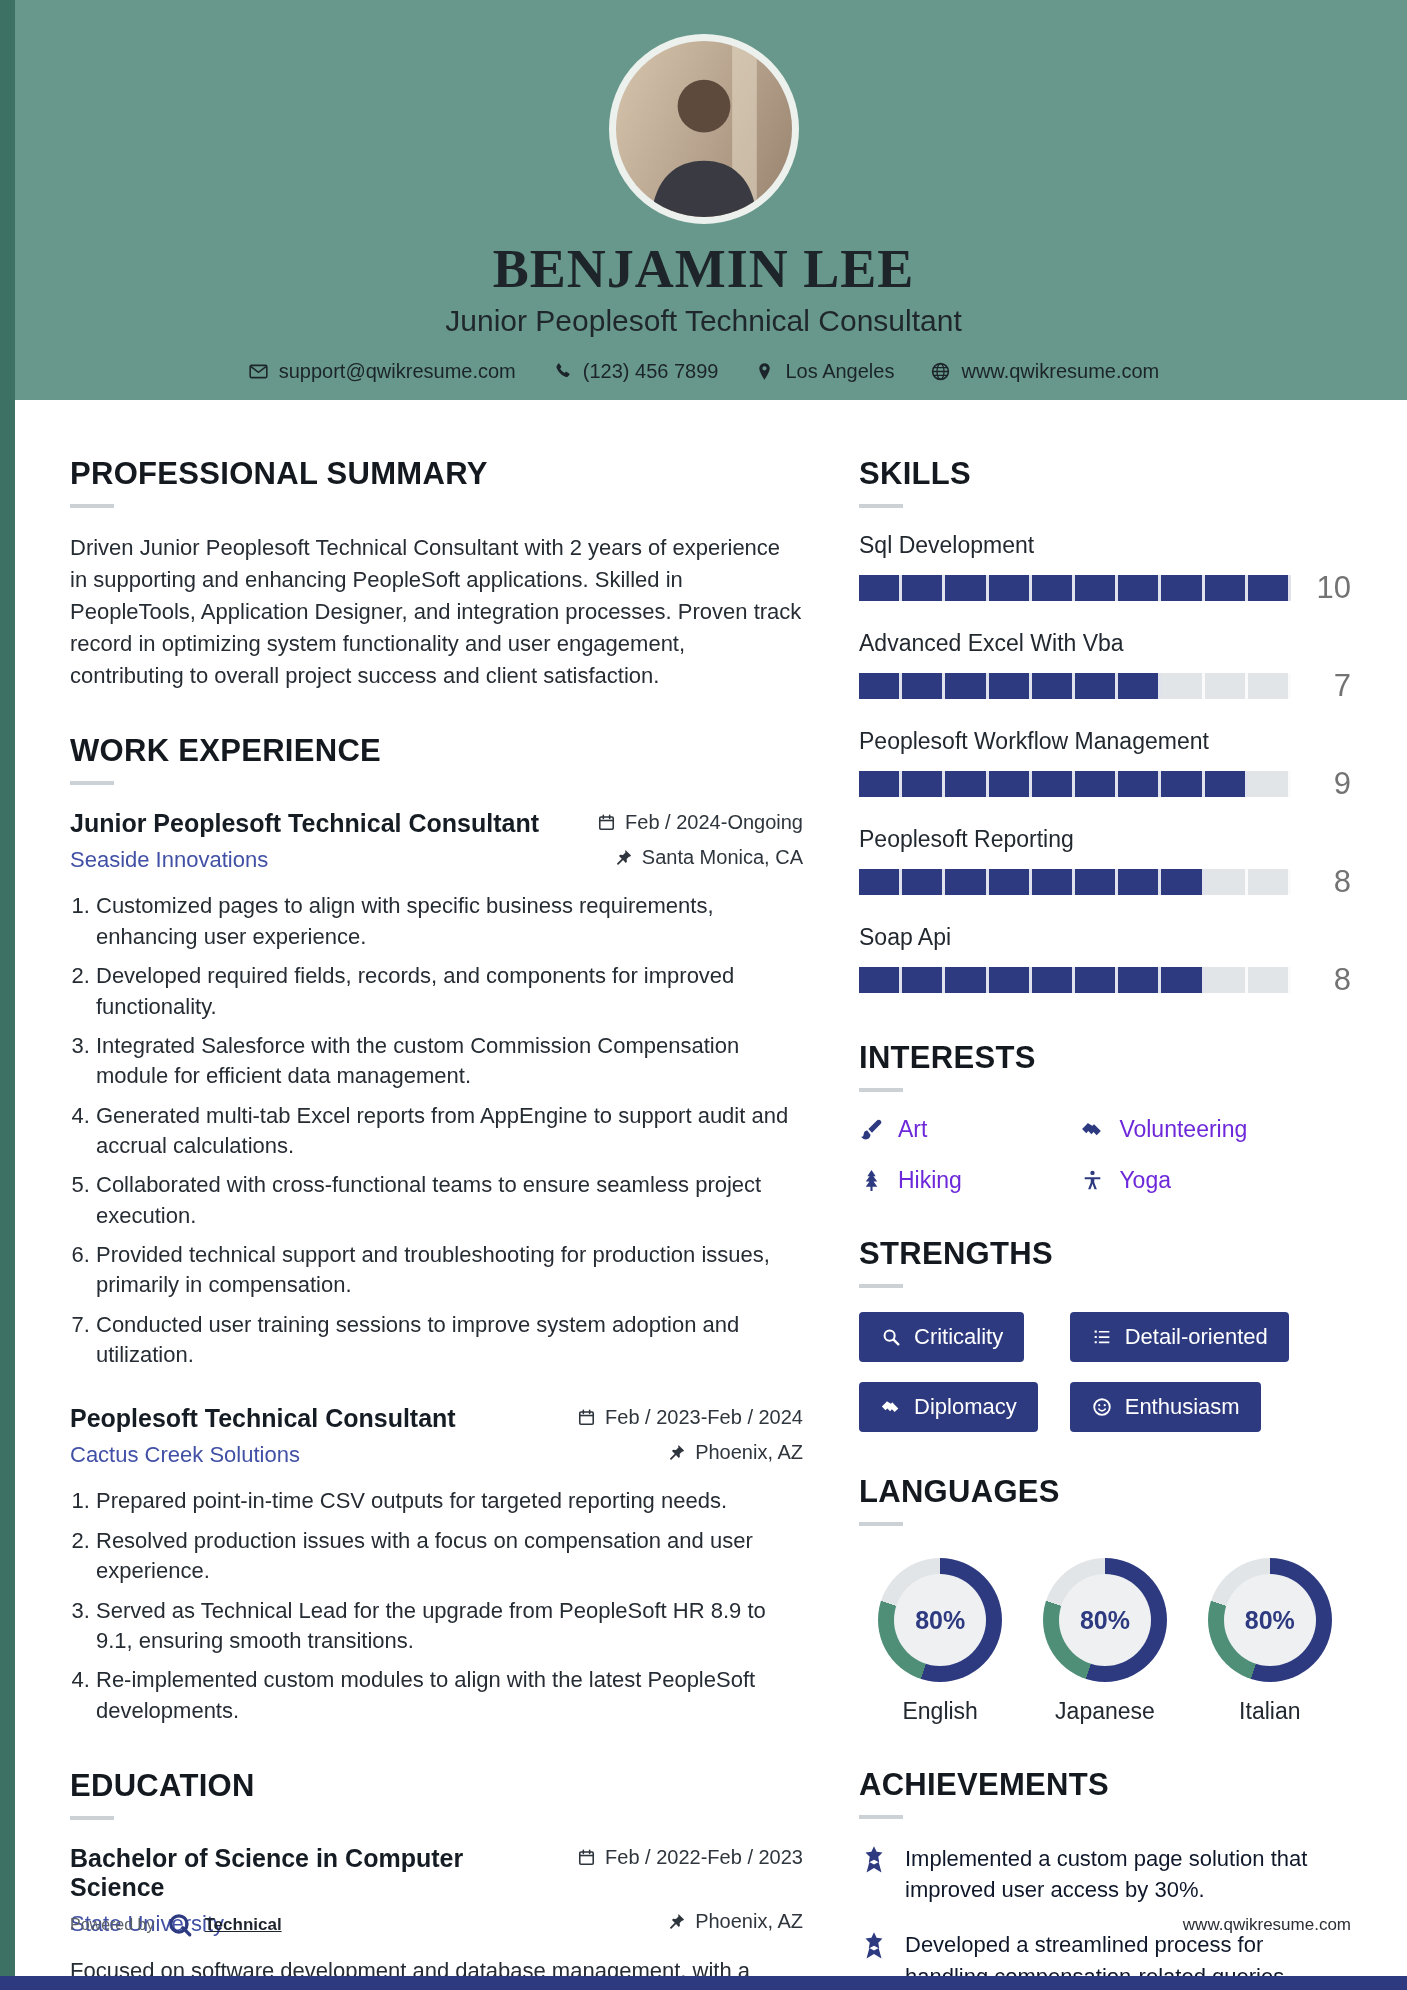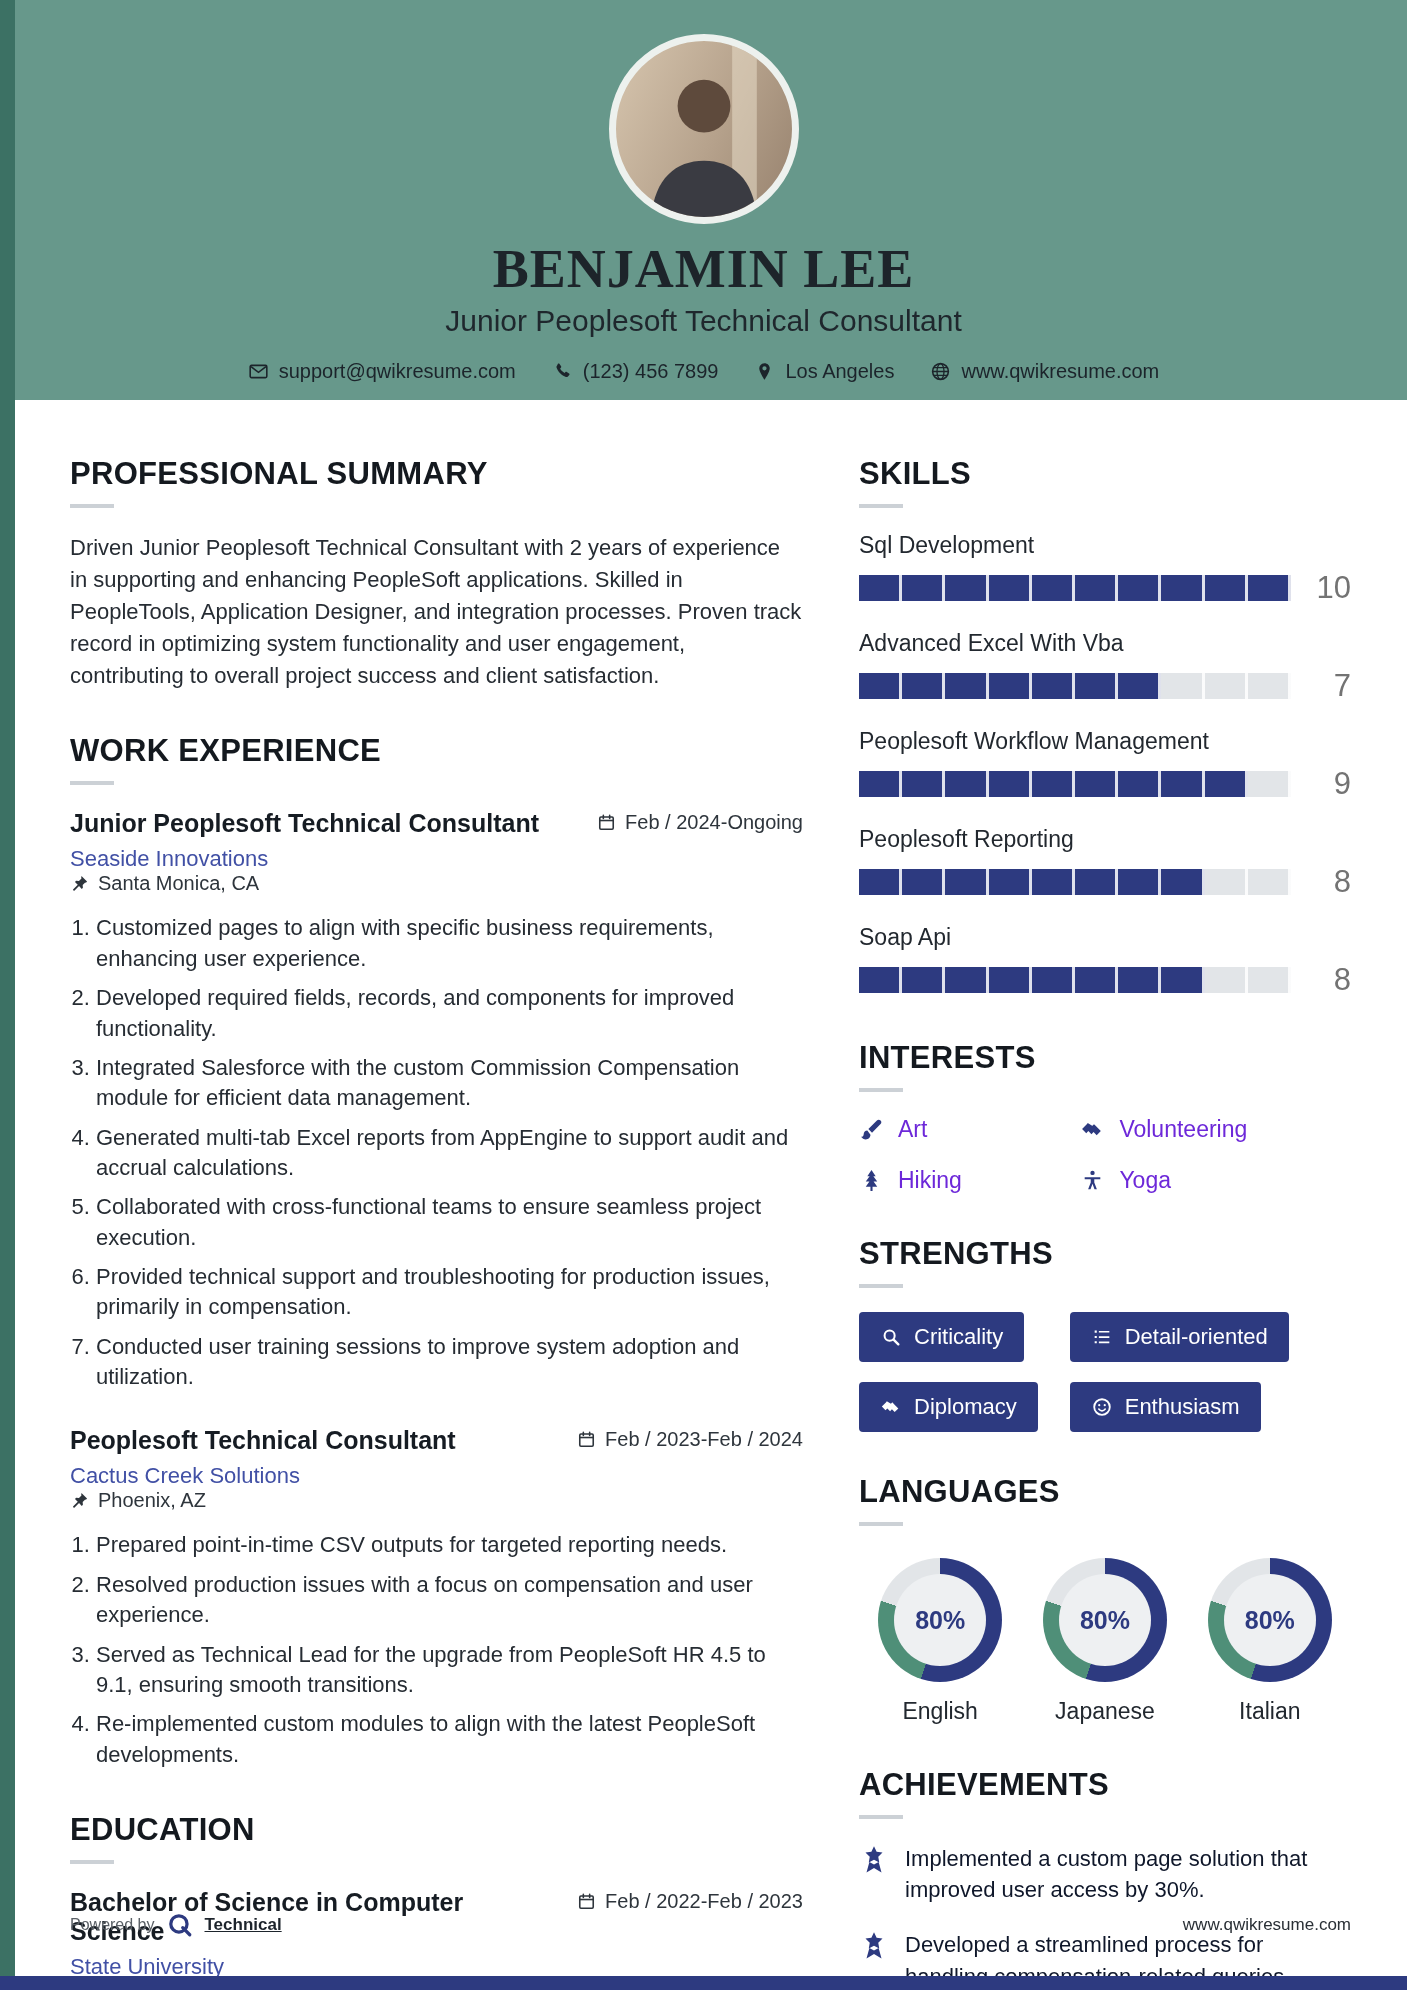--- a/index.html
+++ b/index.html
@@ -32,21 +32,21 @@
   .sec-rule { width:44px; height:4px; background:#ccd1d6; margin:12px 0 24px; }
 
   .body-text { font-size:22px; line-height:1.45; margin:0; color:#262c33; }
 
   
   .job { margin-bottom:34px; }
   .job-head { display:flex; justify-content:space-between; align-items:baseline; gap:20px; }
   .job-title { font-size:25px; font-weight:700; color:#161c23; margin:0; }
   .meta { display:flex; align-items:center; gap:9px; font-size:20px; color:#2e353c; white-space:nowrap; }
   .meta svg { width:19px; height:19px; flex:none; }
-  .job-sub { display:flex; justify-content:space-between; margin-top:8px; align-items:baseline;flex-direction:column; }
+  .job-sub { display:flex; justify-content:space-between; margin-top:8px; align-items:baseline; }
   .company { font-size:22px; color:var(--link,#4150a5); }
   .job ol { margin:18px 0 0; padding-left:26px; }
   .job li { font-size:22px; line-height:1.38; margin-bottom:9px; color:#262c33; }
   .edu-note { margin-top:18px; }
 
   
   .skill { margin-bottom:24px; }
   .skill-name { font-size:23px; color:#22282f; margin-bottom:11px; }
   .skill-row { display:flex; align-items:center; gap:16px; }
   .skill-track { position:relative; flex:1; height:26px; background:var(--track,#e2e5e8); overflow:hidden; }
@@ -195,21 +195,21 @@
             <span class="meta">
               <svg viewBox="0 0 24 24">
                   <path fill="currentColor" d="M14.5 2.5l7 7-1.4 1.4-.9-.3-3.2 3.2.3 3.6-1.4 1.4-3.5-3.5-5.9 6-1.3-.4-.4-1.3 6-5.9L6.3 10l1.4-1.4 3.6.3 3.2-3.2-.3-.9z"></path>
                 </svg>
               <span>Phoenix, AZ</span>
             </span>
           </div>
           <ol>
             <li>Prepared point-in-time CSV outputs for targeted reporting needs.</li>
             <li>Resolved production issues with a focus on compensation and user experience.</li>
-            <li>Served as Technical Lead for the upgrade from PeopleSoft HR 4.5 to 9.1, ensuring smooth transitions.</li>
+            <li>Served as Technical Lead for the upgrade from PeopleSoft HR 8.9 to 9.1, ensuring smooth transitions.</li>
             <li>Re-implemented custom modules to align with the latest PeopleSoft developments.</li>
           </ol>
         </article>
       </section>
 
       <section>
         <h2 class="sec-h">EDUCATION</h2>
         <div class="sec-rule"></div>
         <div class="job-head">
           <h3 class="job-title">Bachelor of Science in Computer Science</h3>

